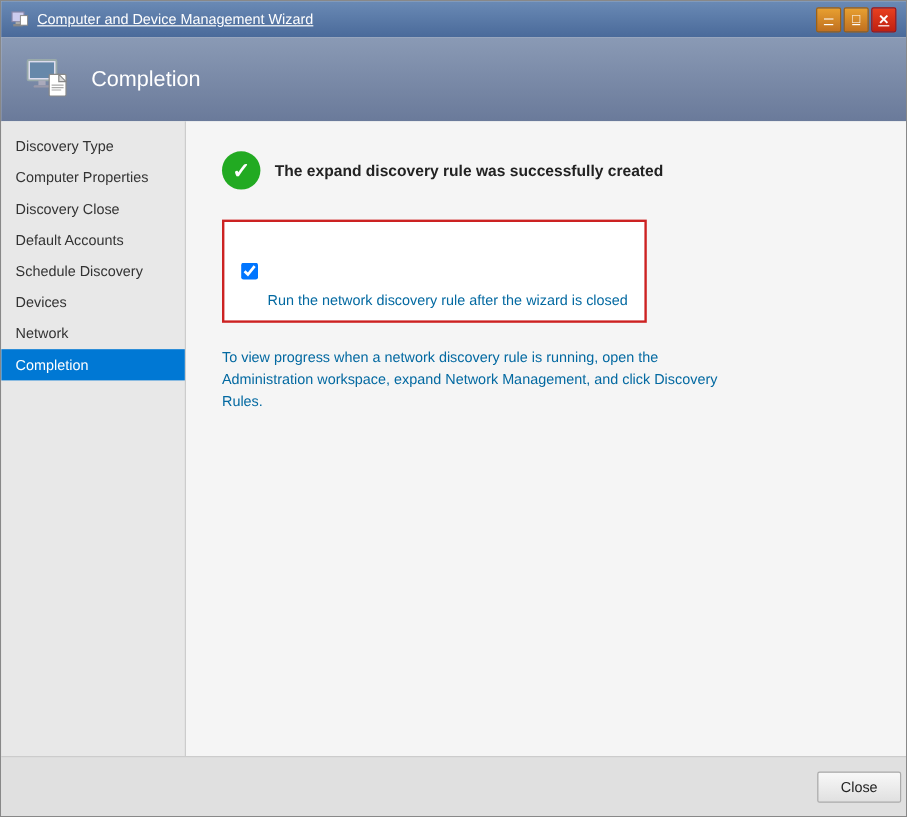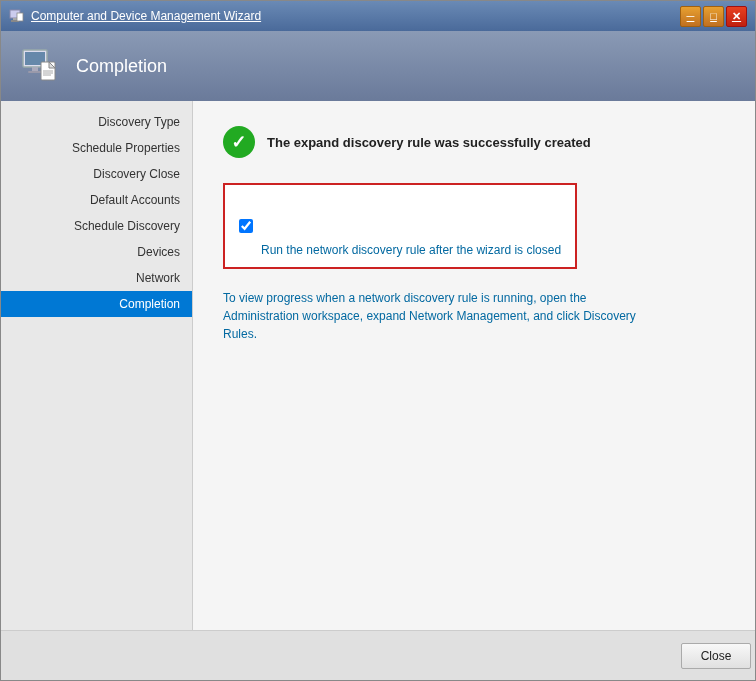--- a/index.html
+++ b/index.html
@@ -84,25 +84,24 @@
       color: white;
       font-size: 18px;
       font-weight: normal;
     }
     .content-area {
       display: flex;
       flex: 1;
       overflow: hidden;
     }
     .sidebar {
-      width: 192px;
+      width: 154px;
       background: #e8e8e8;
       border-right: 1px solid #ccc;
       padding: 8px 0;
-      text-align: right;
     }
     .sidebar-item {
       padding: 6px 12px;
       font-size: 12px;
       color: #333;
       cursor: default;
     }
     .sidebar-item.active {
       background: #0078d4;
       color: white;
@@ -224,21 +223,21 @@
         <line x1="22" y1="29" x2="30" y2="29" stroke="#aaa" stroke-width="1"></line>
       </svg>
     </div>
     <span class="header-title">Completion</span>
   </div>
 
   <div class="content-area">
 
     <div class="sidebar">
     <div class="sidebar-item">Discovery Type</div>
-        <div class="sidebar-item">Schedule Properties</div>
+        <div class="sidebar-item">Computer Properties</div>
         <div class="sidebar-item">Discovery Close</div>
         <div class="sidebar-item">Default Accounts</div>
         <div class="sidebar-item">Schedule Discovery</div>
         <div class="sidebar-item">Devices</div>
         <div class="sidebar-item">Network</div>
         <div class="sidebar-item active">Completion</div>
       </div>
 
     <div class="main-content">
       <div class="success-row">

